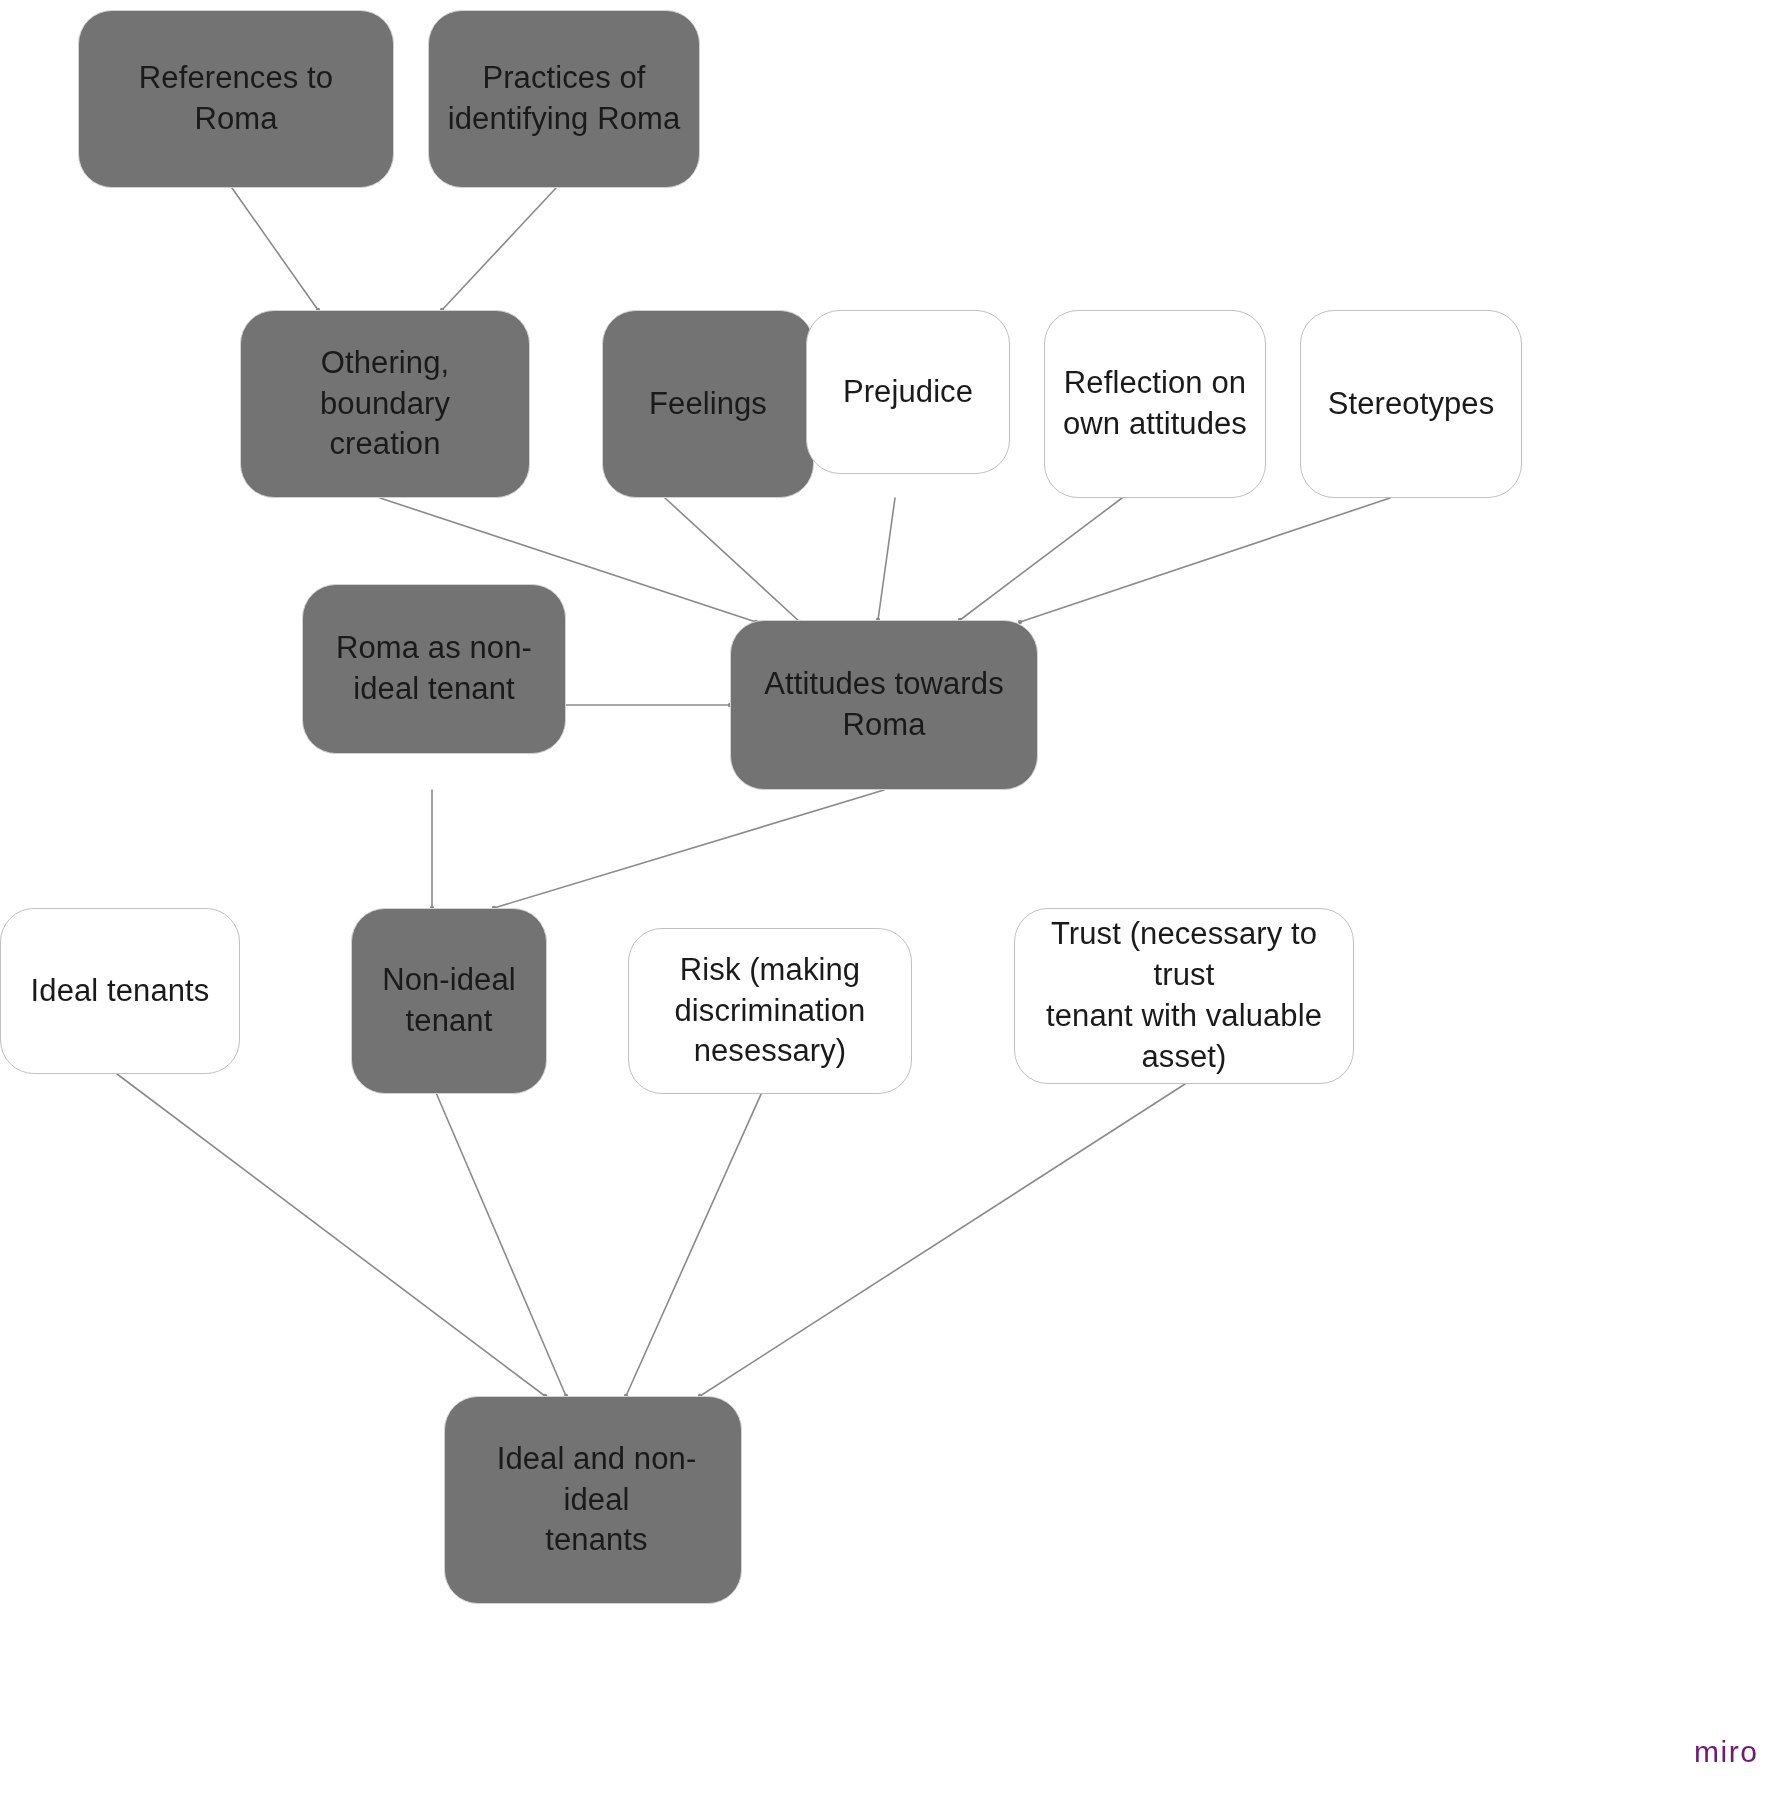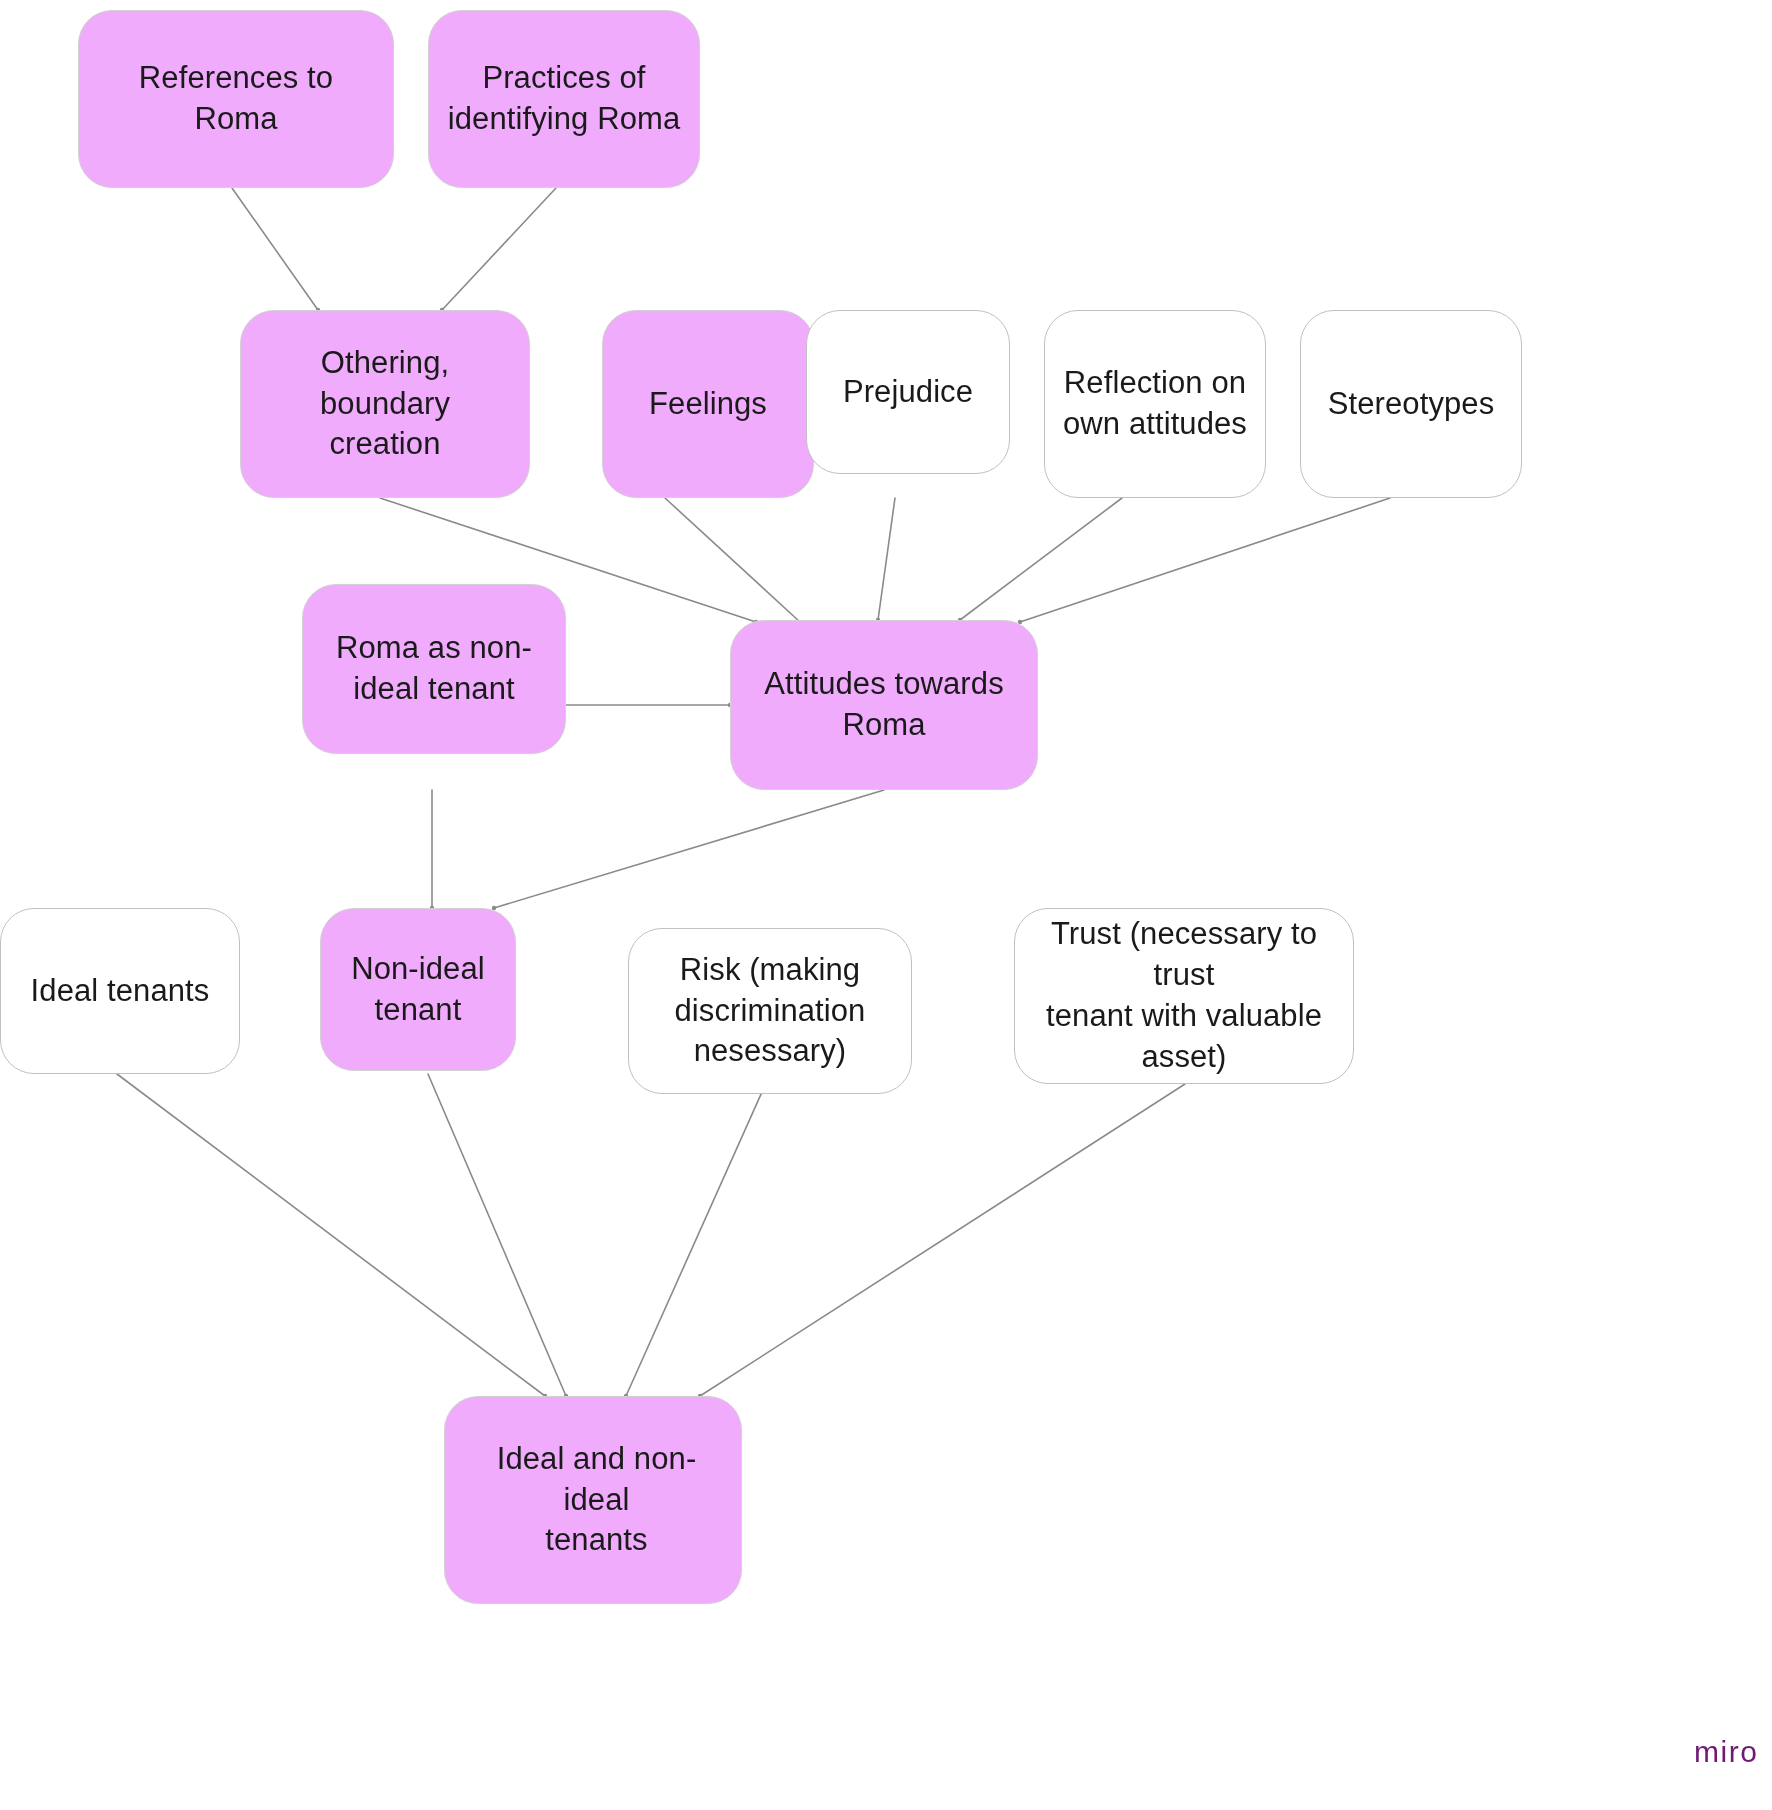--- a/index.html
+++ b/index.html
@@ -35,21 +35,21 @@
     border-radius: 34px;
     border: 1.3px solid #c9c9c9;
     font-size: 31px;
     line-height: 1.32;
     color: #1a1a1a;
     letter-spacing: 0.1px;
     padding: 6px 14px;
     z-index: 2;
   }
   .node.filled {
-    background: #f0abfc;
+    background: #737373;
     border-color: #d2d2d2;
   }
   .node.hollow {
     background: #ffffff;
     border-color: #c0c0c0;
   }
   .node-label {
     display: block;
     white-space: pre-line;
   }
@@ -126,21 +126,21 @@
         <span class="node-label">Roma as non-
 ideal tenant</span>
       </div>
       <div class="node filled" style="left: 730px; top: 620px; width: 308px; height: 170px;">
         <span class="node-label">Attitudes towards
 Roma</span>
       </div>
       <div class="node hollow" style="left: 0px; top: 908px; width: 240px; height: 166px;">
         <span class="node-label">Ideal tenants</span>
       </div>
-      <div class="node filled" style="left: 320px; top: 908px; width: 196px; height: 163px;">
+      <div class="node filled" style="left: 351px; top: 908px; width: 196px; height: 186px;">
         <span class="node-label">Non-ideal
 tenant</span>
       </div>
       <div class="node hollow" style="left: 628px; top: 908px; width: 284px; height: 166px; margin-top: 20px;">
         <span class="node-label">Risk (making
 discrimination
 nesessary)</span>
       </div>
       <div class="node hollow" style="left: 1014px; top: 908px; width: 340px; height: 176px;">
         <span class="node-label">Trust (necessary to trust

